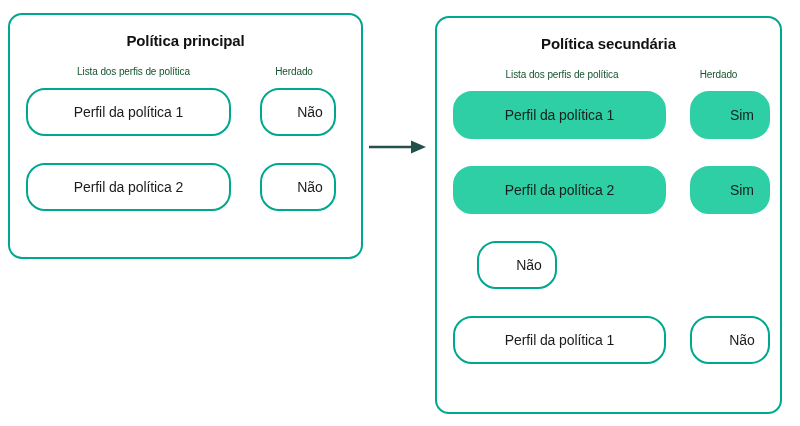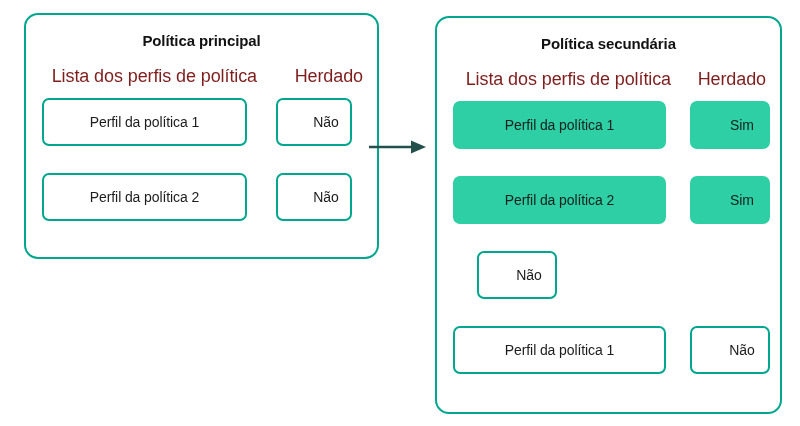--- a/index.html
+++ b/index.html
@@ -23,21 +23,21 @@
 
   
   .panel {
     position: absolute;
     box-sizing: border-box;
     border: 2px solid #00a78e;
     border-radius: 14px;
     background: #ffffff;
   }
   .panel-primary {
-    left: 24px;
+    left: 8px;
     top: 13px;
     width: 355px;
     height: 246px;
   }
   .panel-secondary {
     left: 435px;
     top: 16px;
     width: 347px;
     height: 398px;
   }
@@ -52,23 +52,23 @@
   }
 
   
   .col-headers {
     display: flex;
     align-items: baseline;
     margin-top: 17px;
     padding: 0 14px 0 16px;
   }
   .col-head {
-    font-size: 18px;
-    color: #7f1d1d;
-    text-align: right;
+    font-size: 10px;
+    color: #14532d;
+    text-align: center;
     letter-spacing: -0.1px;
     white-space: nowrap;
   }
   .col-head-profiles { flex: 0 0 215px; }
   .col-head-inherited { flex: 1; }
 
   .panel-secondary .col-head-profiles { flex: 0 0 218px; }
 
   
   .rows {
@@ -79,21 +79,21 @@
     display: flex;
     align-items: center;
     margin-bottom: 27px;
   }
   .row:last-child { margin-bottom: 0; }
 
   .cell {
     box-sizing: border-box;
     height: 48px;
     border: 2px solid #00a78e;
-    border-radius: 7px;
+    border-radius: 19px;
     background: #ffffff;
     display: flex;
     align-items: center;
     justify-content: center;
     font-size: 14px;
     color: #1c1c1c;
     letter-spacing: -0.1px;
     white-space: nowrap;
   }
   .cell-profile { flex: 0 0 205px; }

